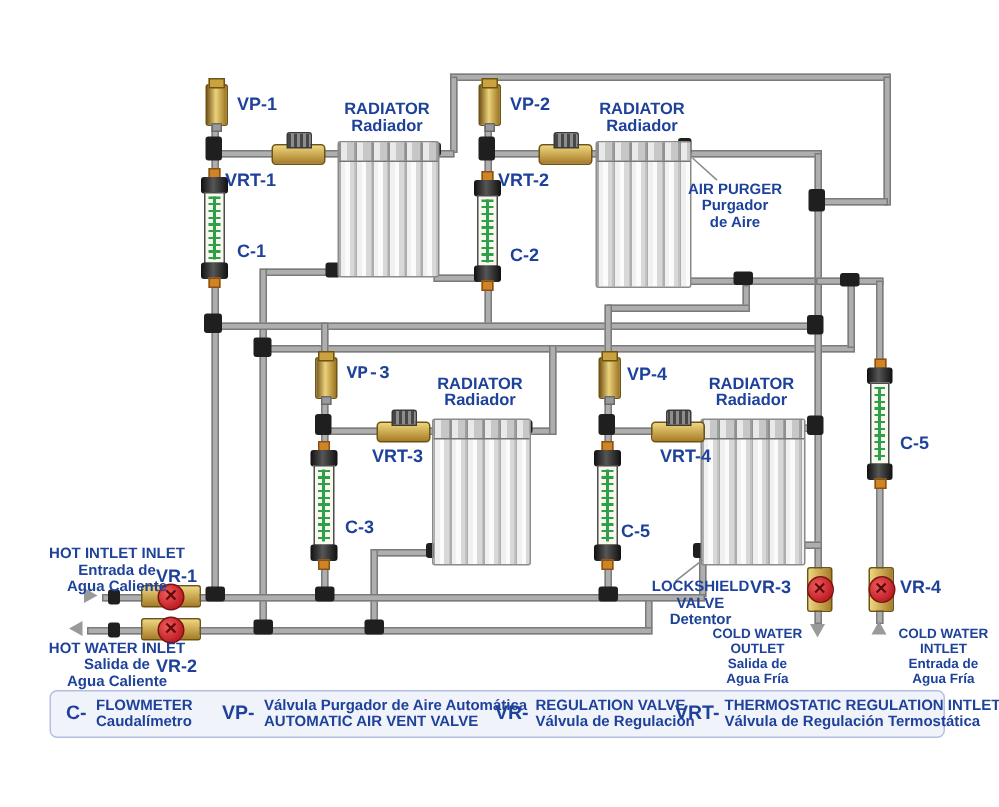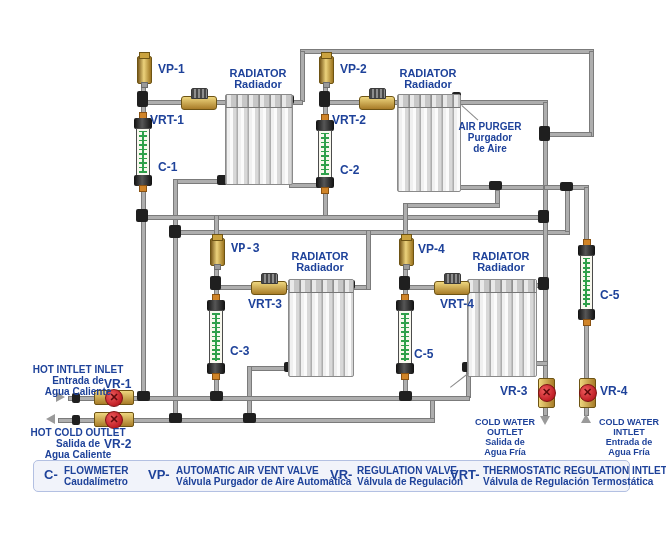--- a/index.html
+++ b/index.html
@@ -258,28 +258,33 @@
   <div class="blk" style="left:458px;top:251px;width:86px;font-size:11px;">
     <div>RADIATOR</div>
     <div>Radiador</div>
   </div>
 
   <div class="blk" style="left:446px;top:121px;width:88px;">
     <div>AIR PURGER</div>
     <div>Purgador</div>
     <div>de Aire</div>
   </div>
+  <div class="blk" style="left:428px;top:386px;width:78px;">
+    <div>LOCKSHIELD</div>
+    <div>VALVE</div>
+    <div>Detentor</div>
+  </div>
 
   <div class="blk" style="left:22px;top:364px;width:112px;">
     <div>HOT INTLET INLET</div>
     <div>Entrada de</div>
     <div>Agua Caliente</div>
   </div>
   <div class="blk" style="left:18px;top:427px;width:120px;">
-    <div>HOT COLD OUTLET</div>
+    <div>HOT WATER INLET</div>
     <div>Salida de</div>
     <div>Agua Caliente</div>
   </div>
   <div class="blk small" style="left:470px;top:417px;width:70px;">
     <div>COLD WATER</div>
     <div>OUTLET</div>
     <div>Salida de</div>
     <div>Agua Fría</div>
   </div>
   <div class="blk small" style="left:594px;top:417px;width:70px;">
@@ -290,22 +295,22 @@
   </div>
 
   <div class="legend"></div>
   <div class="leg-prefix" style="left:44px;top:467px;">C-</div>
   <div class="leg-name" style="left:64px;top:465px;">
     <div>FLOWMETER</div>
     <div>Caudalímetro</div>
   </div>
   <div class="leg-prefix" style="left:148px;top:467px;">VP-</div>
   <div class="leg-name" style="left:176px;top:465px;">
+    <div>Válvula Purgador de Aire Automática</div>
     <div>AUTOMATIC AIR VENT VALVE</div>
-    <div>Válvula Purgador de Aire Automática</div>
   </div>
   <div class="leg-prefix" style="left:330px;top:467px;">VR-</div>
   <div class="leg-name" style="left:357px;top:465px;">
     <div>REGULATION VALVE</div>
     <div>Válvula de Regulación</div>
   </div>
   <div class="leg-prefix" style="left:450px;top:467px;">VRT-</div>
   <div class="leg-name" style="left:483px;top:465px;">
     <div>THERMOSTATIC REGULATION INTLET</div>
     <div>Válvula de Regulación Termostática</div>

